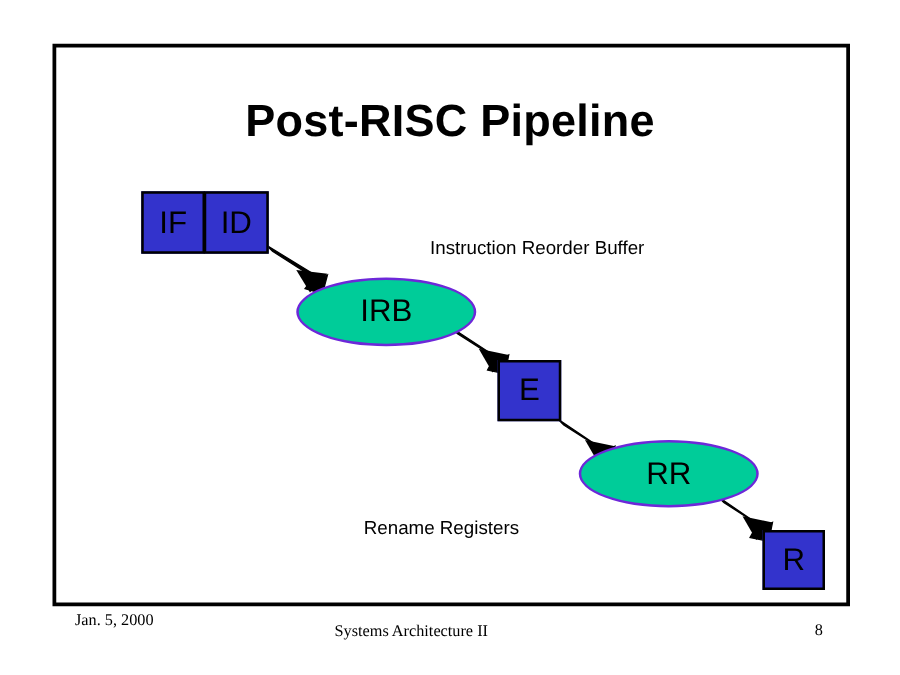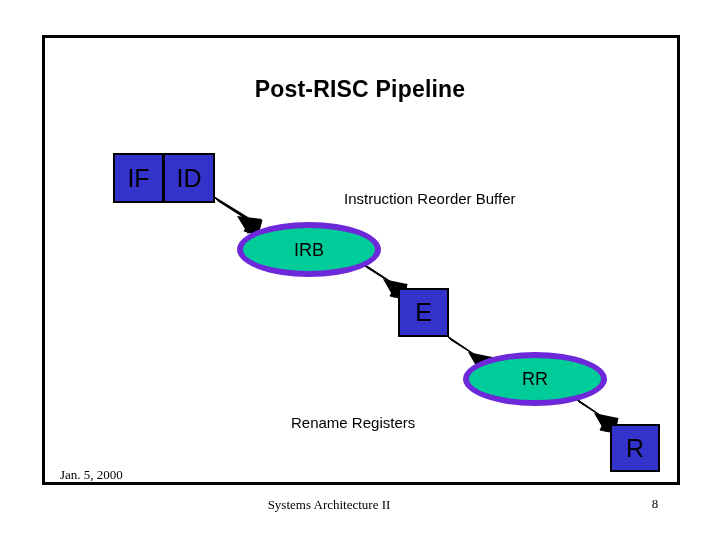--- a/index.html
+++ b/index.html
@@ -27,21 +27,21 @@
     background: transparent;
   }
   
   #slide-title {
     position: absolute;
     left: 0;
     top: 76px;
     width: 720px;
     text-align: center;
     font-family: "Liberation Sans", sans-serif;
-    font-size: 23px;
+    font-size: 36px;
     font-weight: bold;
     color: #000000;
     letter-spacing: 0.2px;
   }
   
   .stage-box {
     position: absolute;
     background: #3333cc;
     border: 2px solid #000000;
     box-sizing: border-box;
@@ -55,26 +55,26 @@
   }
   #box-if { left: 113px; top: 153px; width: 51px; height: 50px; }
   #box-id { left: 163px; top: 153px; width: 52px; height: 50px; }
   #box-e  { left: 398px; top: 288px; width: 51px; height: 49px; }
   #box-r  { left: 610px; top: 424px; width: 50px; height: 48px; }
 
   
   .stage-ellipse {
     position: absolute;
     background: #00cc99;
-    border: 6px solid #6d28d9;
+    border: 2px solid #6d28d9;
     border-radius: 50%;
     box-sizing: border-box;
     color: #000000;
     font-family: "Liberation Sans", sans-serif;
-    font-size: 18px;
+    font-size: 25px;
     line-height: 1;
     display: flex;
     align-items: center;
     justify-content: center;
   }
   #ellipse-irb { left: 237px; top: 222px; width: 144px; height: 55px; }
   #ellipse-rr  { left: 463px; top: 352px; width: 144px; height: 54px; text-align: center; }
 
   
   .caption {
@@ -96,21 +96,21 @@
   }
 
   
   .footer-text {
     position: absolute;
     font-family: "Liberation Serif", serif;
     font-size: 13px;
     color: #000000;
     white-space: nowrap;
   }
-  #footer-date { left: 60px; top: 467px; }
+  #footer-date { left: 60px; top: 488px; }
   #footer-center { left: 0; top: 497px; width: 658px; text-align: center; }
   #footer-page { left: 640px; top: 496px; width: 30px; text-align: center; }
 </style>
 </head>
 <body>
 
 <div id="slide">
 
   <div id="slide-frame"></div>
 

